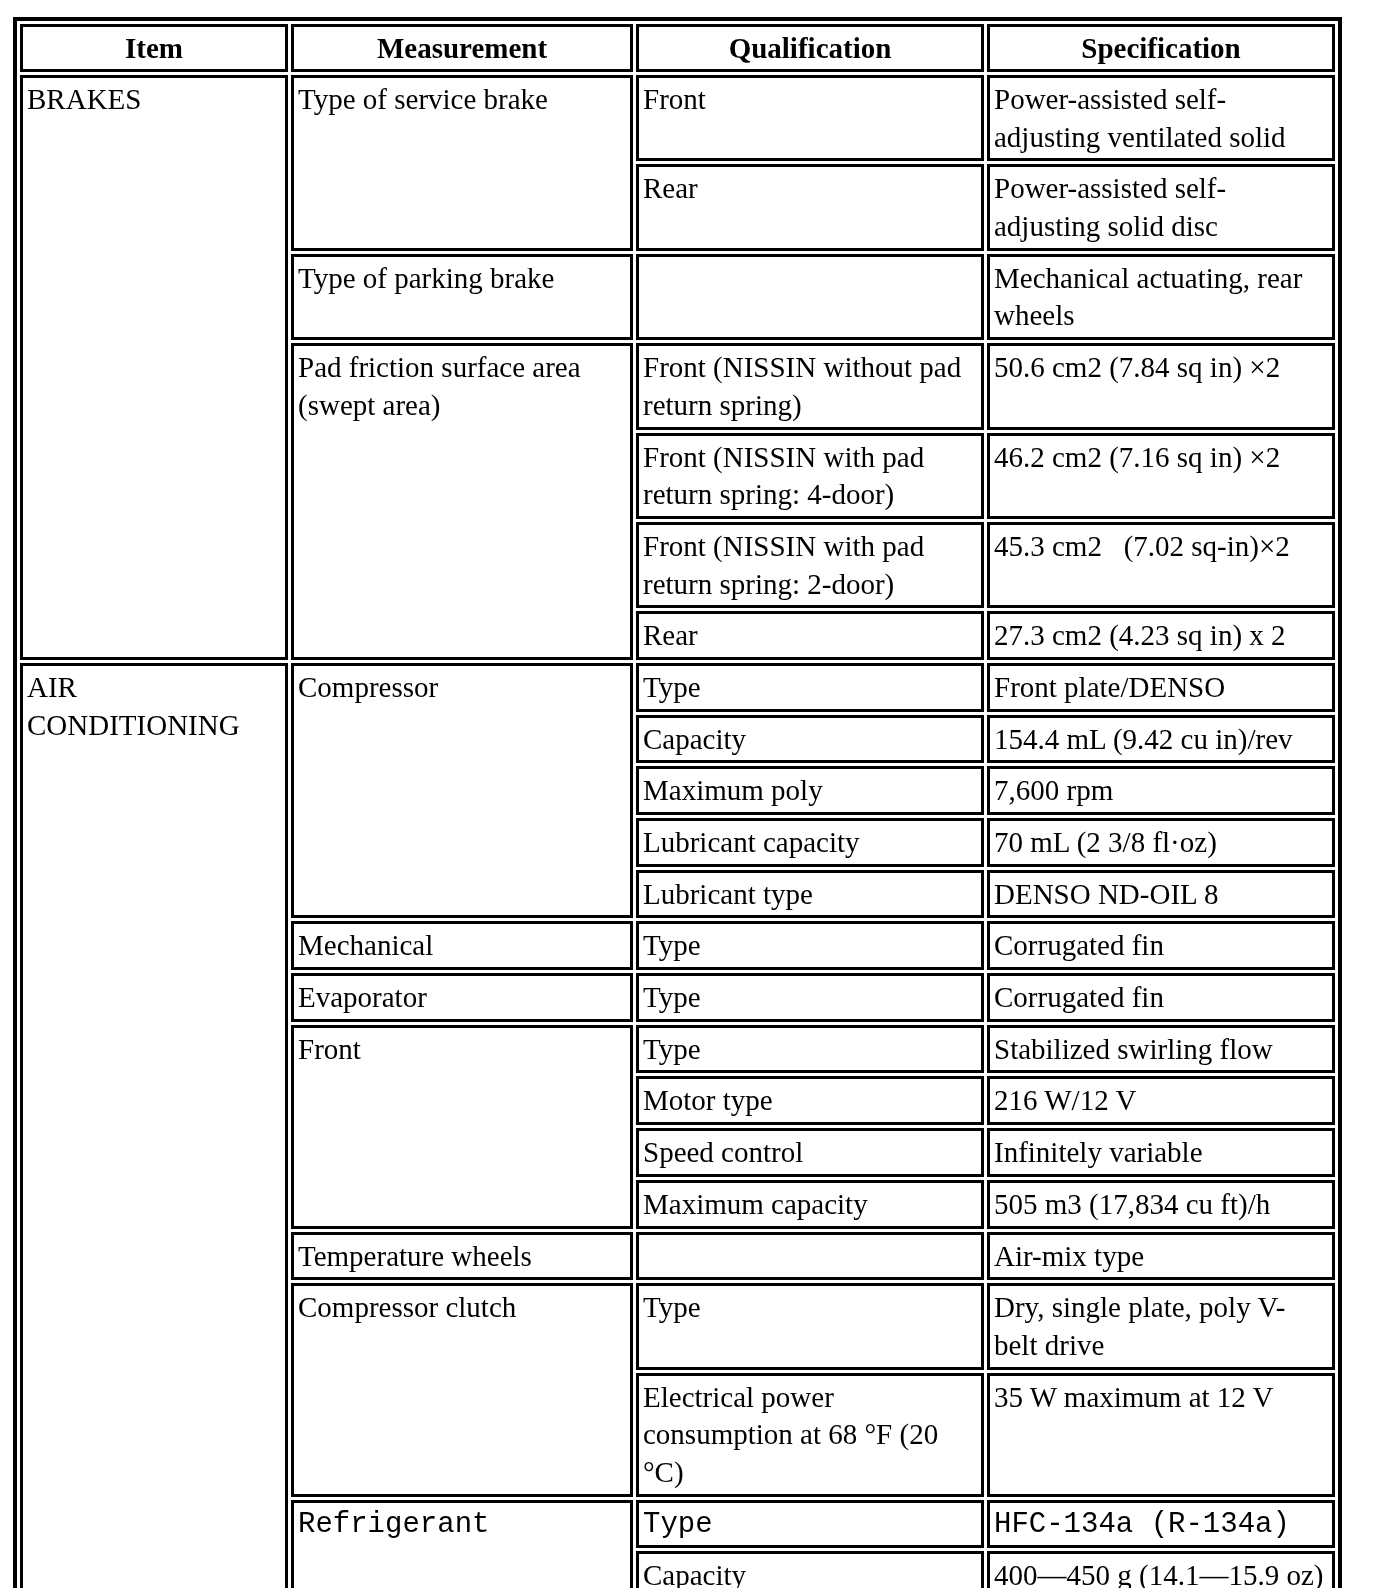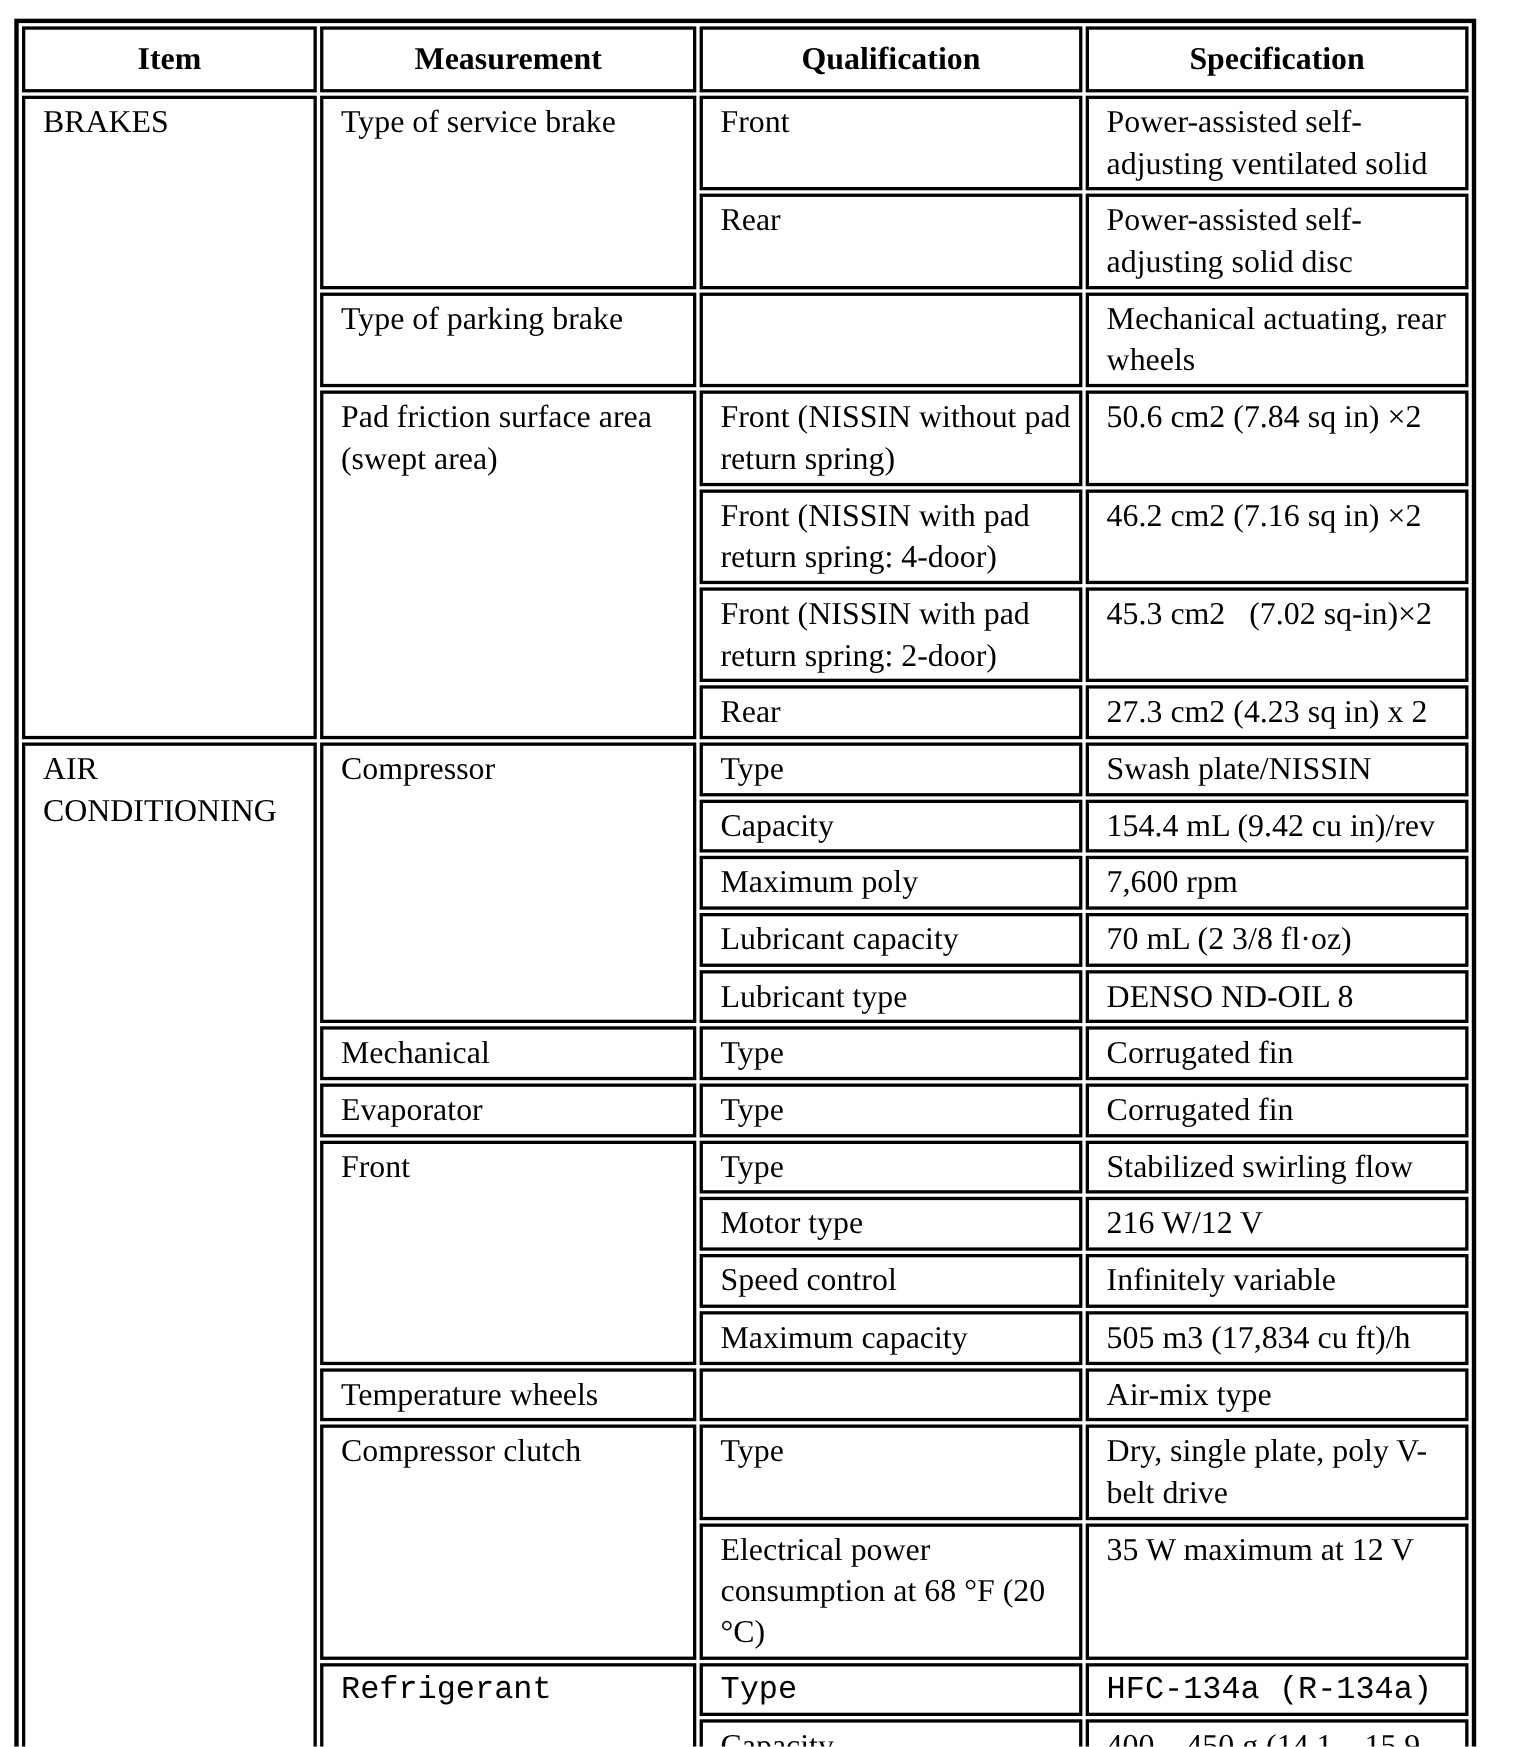--- a/index.html
+++ b/index.html
@@ -35,26 +35,26 @@
     text-align: center;
     vertical-align: middle;
     padding: 2px 4px;
     line-height: 1.25;
   }
   table.spec td {
     font-size: 29px;
     font-weight: normal;
     text-align: left;
     vertical-align: top;
-    padding: 3px 6px 2px 16px;
+    padding: 3px 6px 2px 4px;
     line-height: 1.3;
     word-wrap: break-word;
   }
   
-  tr.rh48  { height: 60px;  }
+  tr.rh48  { height: 48px;  }
   tr.rh82  { height: 82px;  }
   tr.rh80  { height: 80px;  }
   tr.rh76  { height: 76px;  }
   tr.rh45  { height: 45px;  }
   tr.rh116 { height: 116px; }
   tr.rh44  { height: 44px; font-family: Liberation Mono, monospace;  }
   tr.rh114 { height: 114px; }
 </style>
 </head>
 <body>
@@ -107,21 +107,21 @@
       </tr>
       <tr class="rh45">
         <td>Rear</td>
         <td>27.3 cm2 (4.23 sq in) x 2</td>
       </tr>
 
       <tr class="rh45">
         <td rowspan="16">AIR CONDITIONING</td>
         <td rowspan="5">Compressor</td>
         <td>Type</td>
-        <td>Swash plate/NISSIN</td>
+        <td>Front plate/DENSO</td>
       </tr>
       <tr class="rh45">
         <td>Capacity</td>
         <td>154.4 mL (9.42 cu in)/rev</td>
       </tr>
       <tr class="rh45">
         <td>Maximum poly</td>
         <td>7,600 rpm</td>
       </tr>
       <tr class="rh45">

